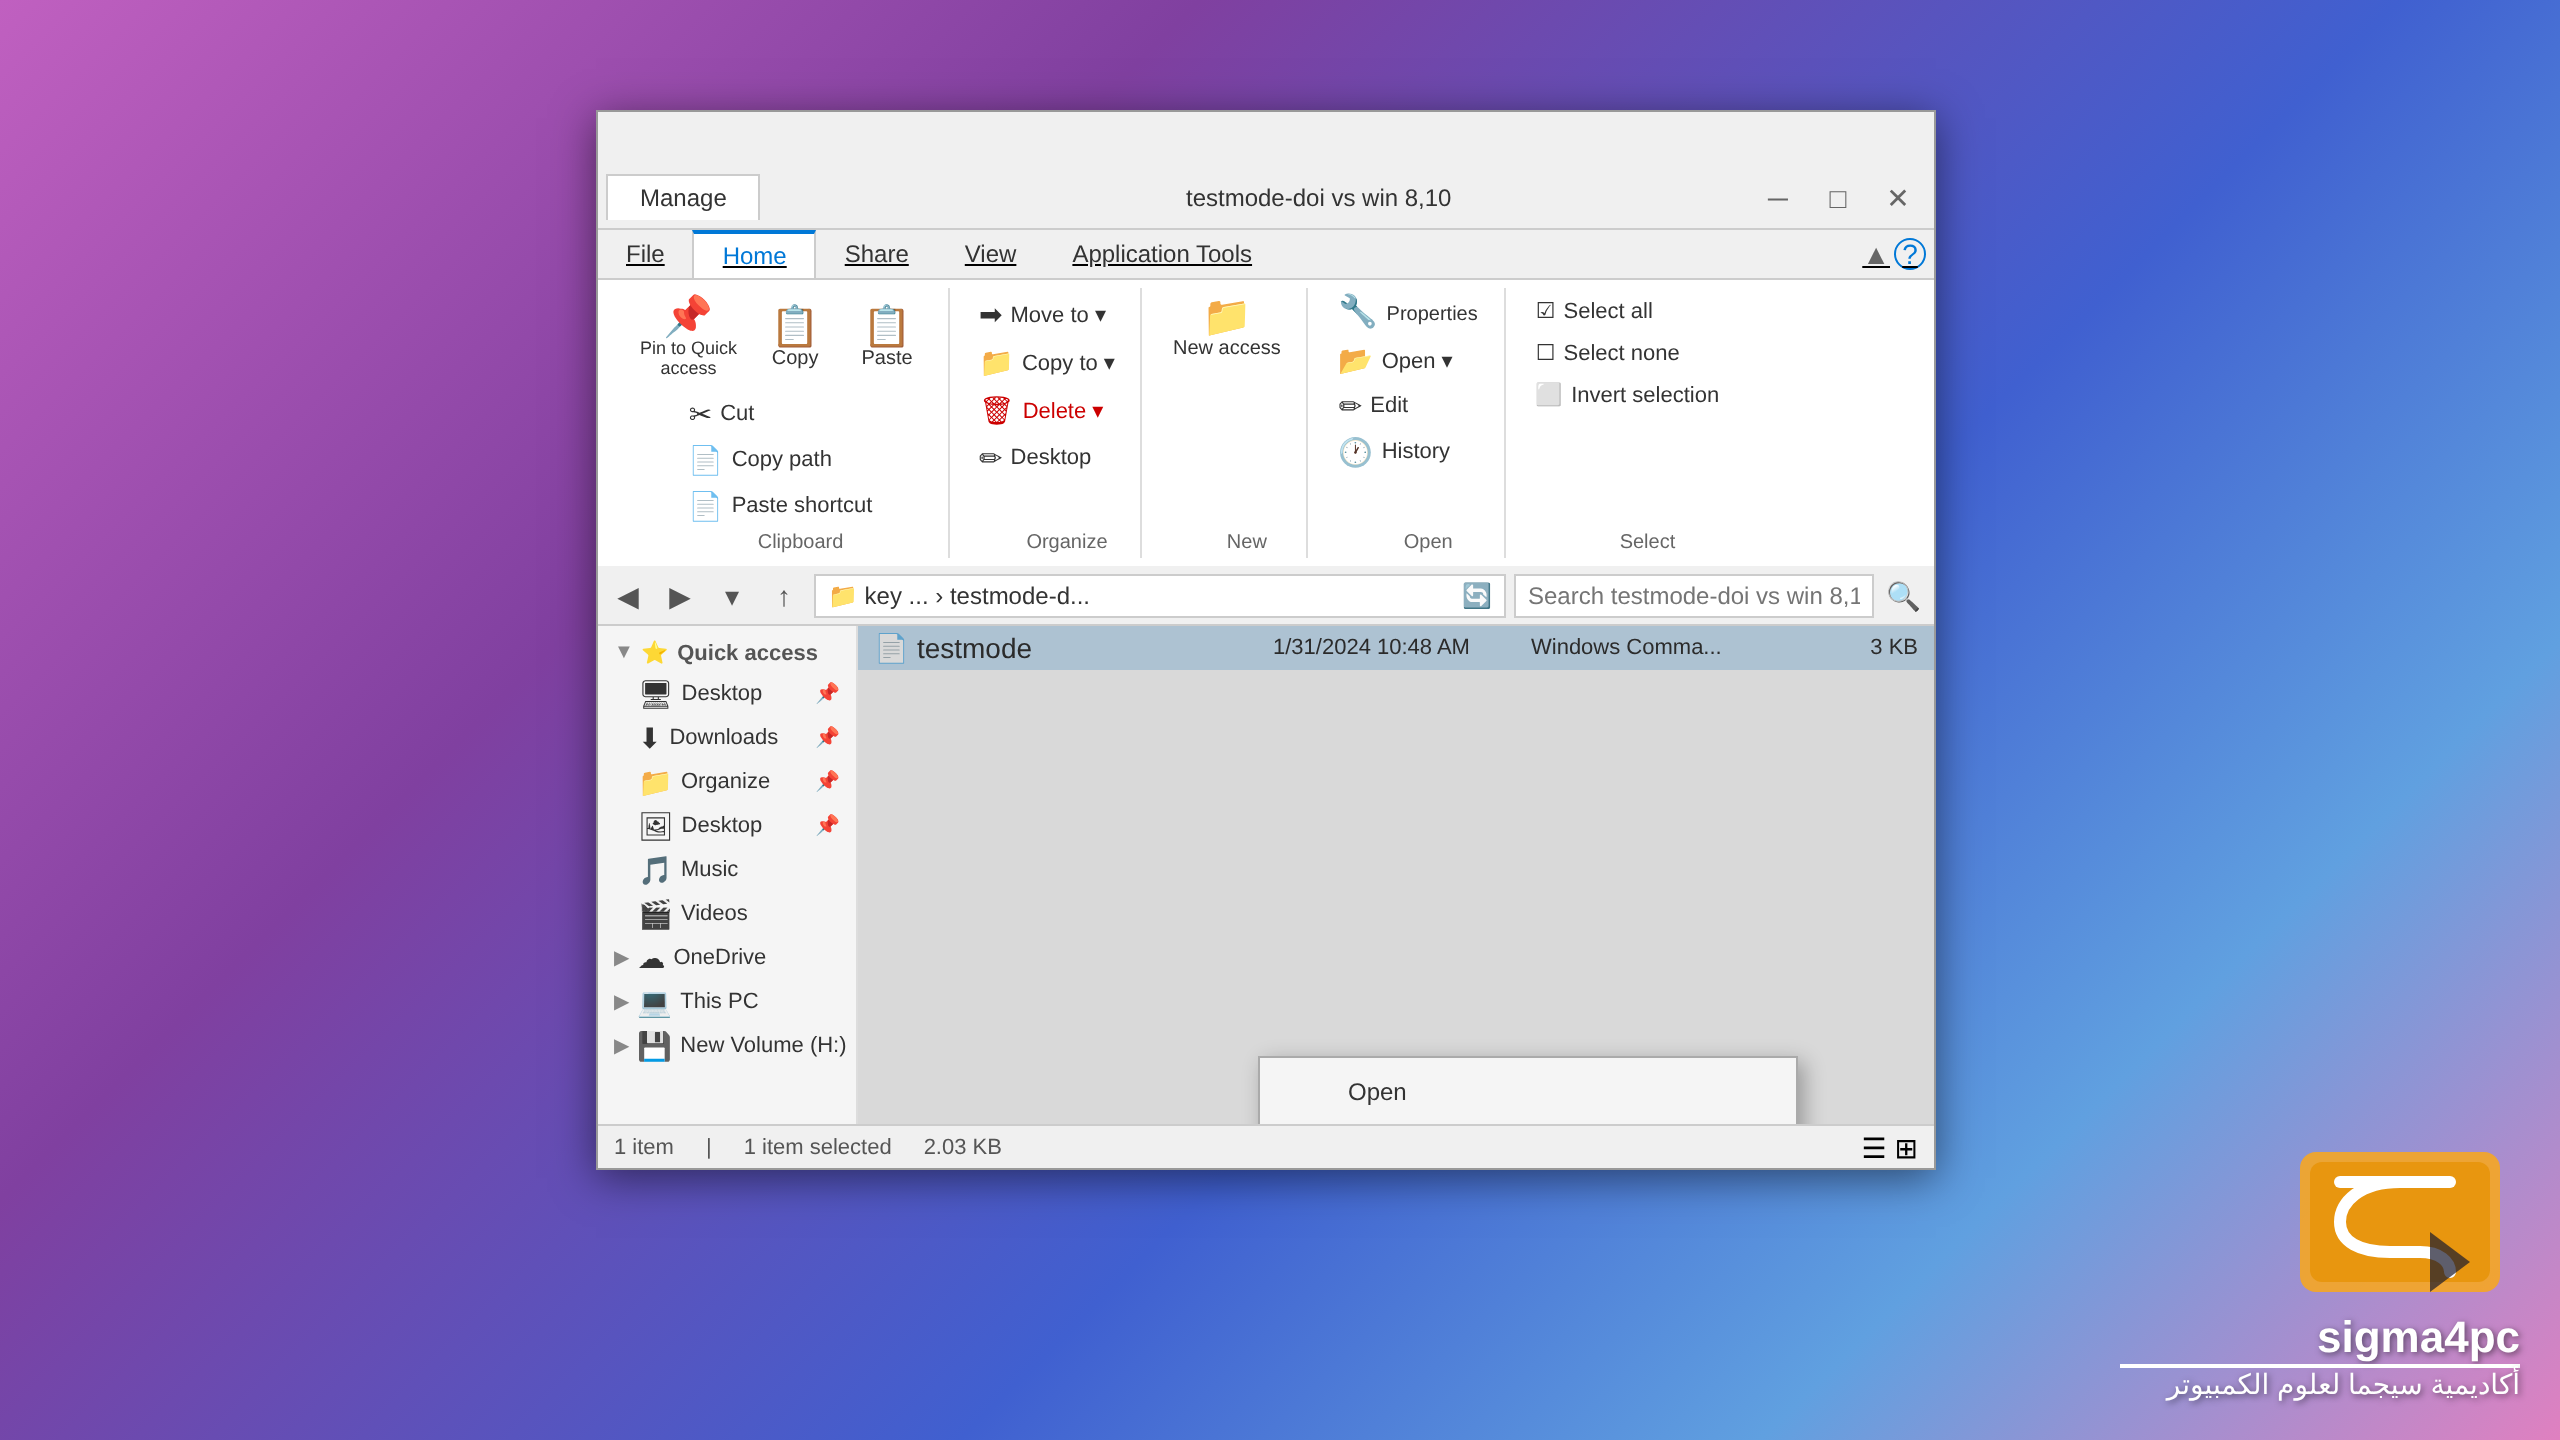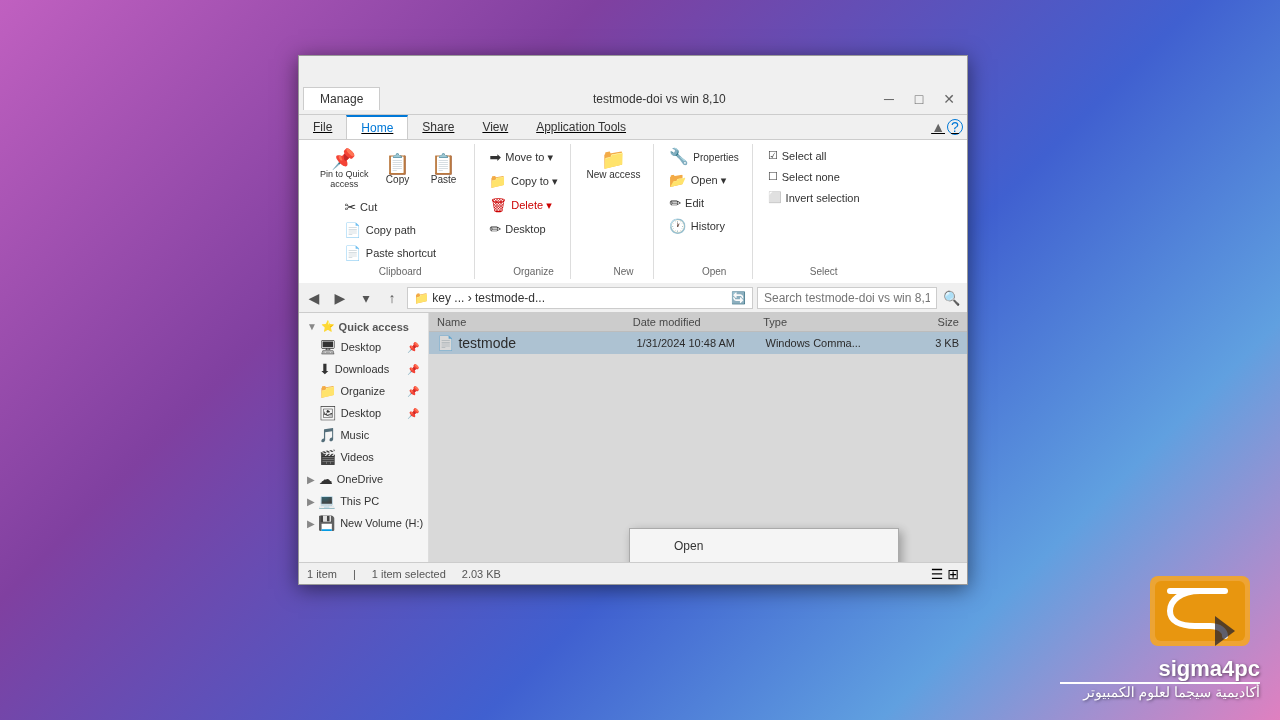--- a/index.html
+++ b/index.html
@@ -536,26 +536,20 @@
       </div>
       <div class="sidebar-item">
         <span class="expand-arrow">▶</span>
         <span class="sidebar-icon">💾</span>
         <span>New Volume (H:)</span>
       </div>
     </div>
 
     <div class="file-area">
 
-      <div class="file-header">
-        <span class="col-name">Name</span>
-        <span class="col-date">Date modified</span>
-        <span class="col-type">Type</span>
-        <span class="col-size">Size</span>
-      </div>
 
       <div class="file-row selected">
         <span class="file-icon col-name" style="display:flex; align-items:center;">
           <span>📄</span>
           <span style="margin-left:4px;">testmode</span>
         </span>
         <span class="col-date">1/31/2024 10:48 AM</span>
         <span class="col-type">Windows Comma...</span>
         <span class="col-size">3 KB</span>
       </div>

